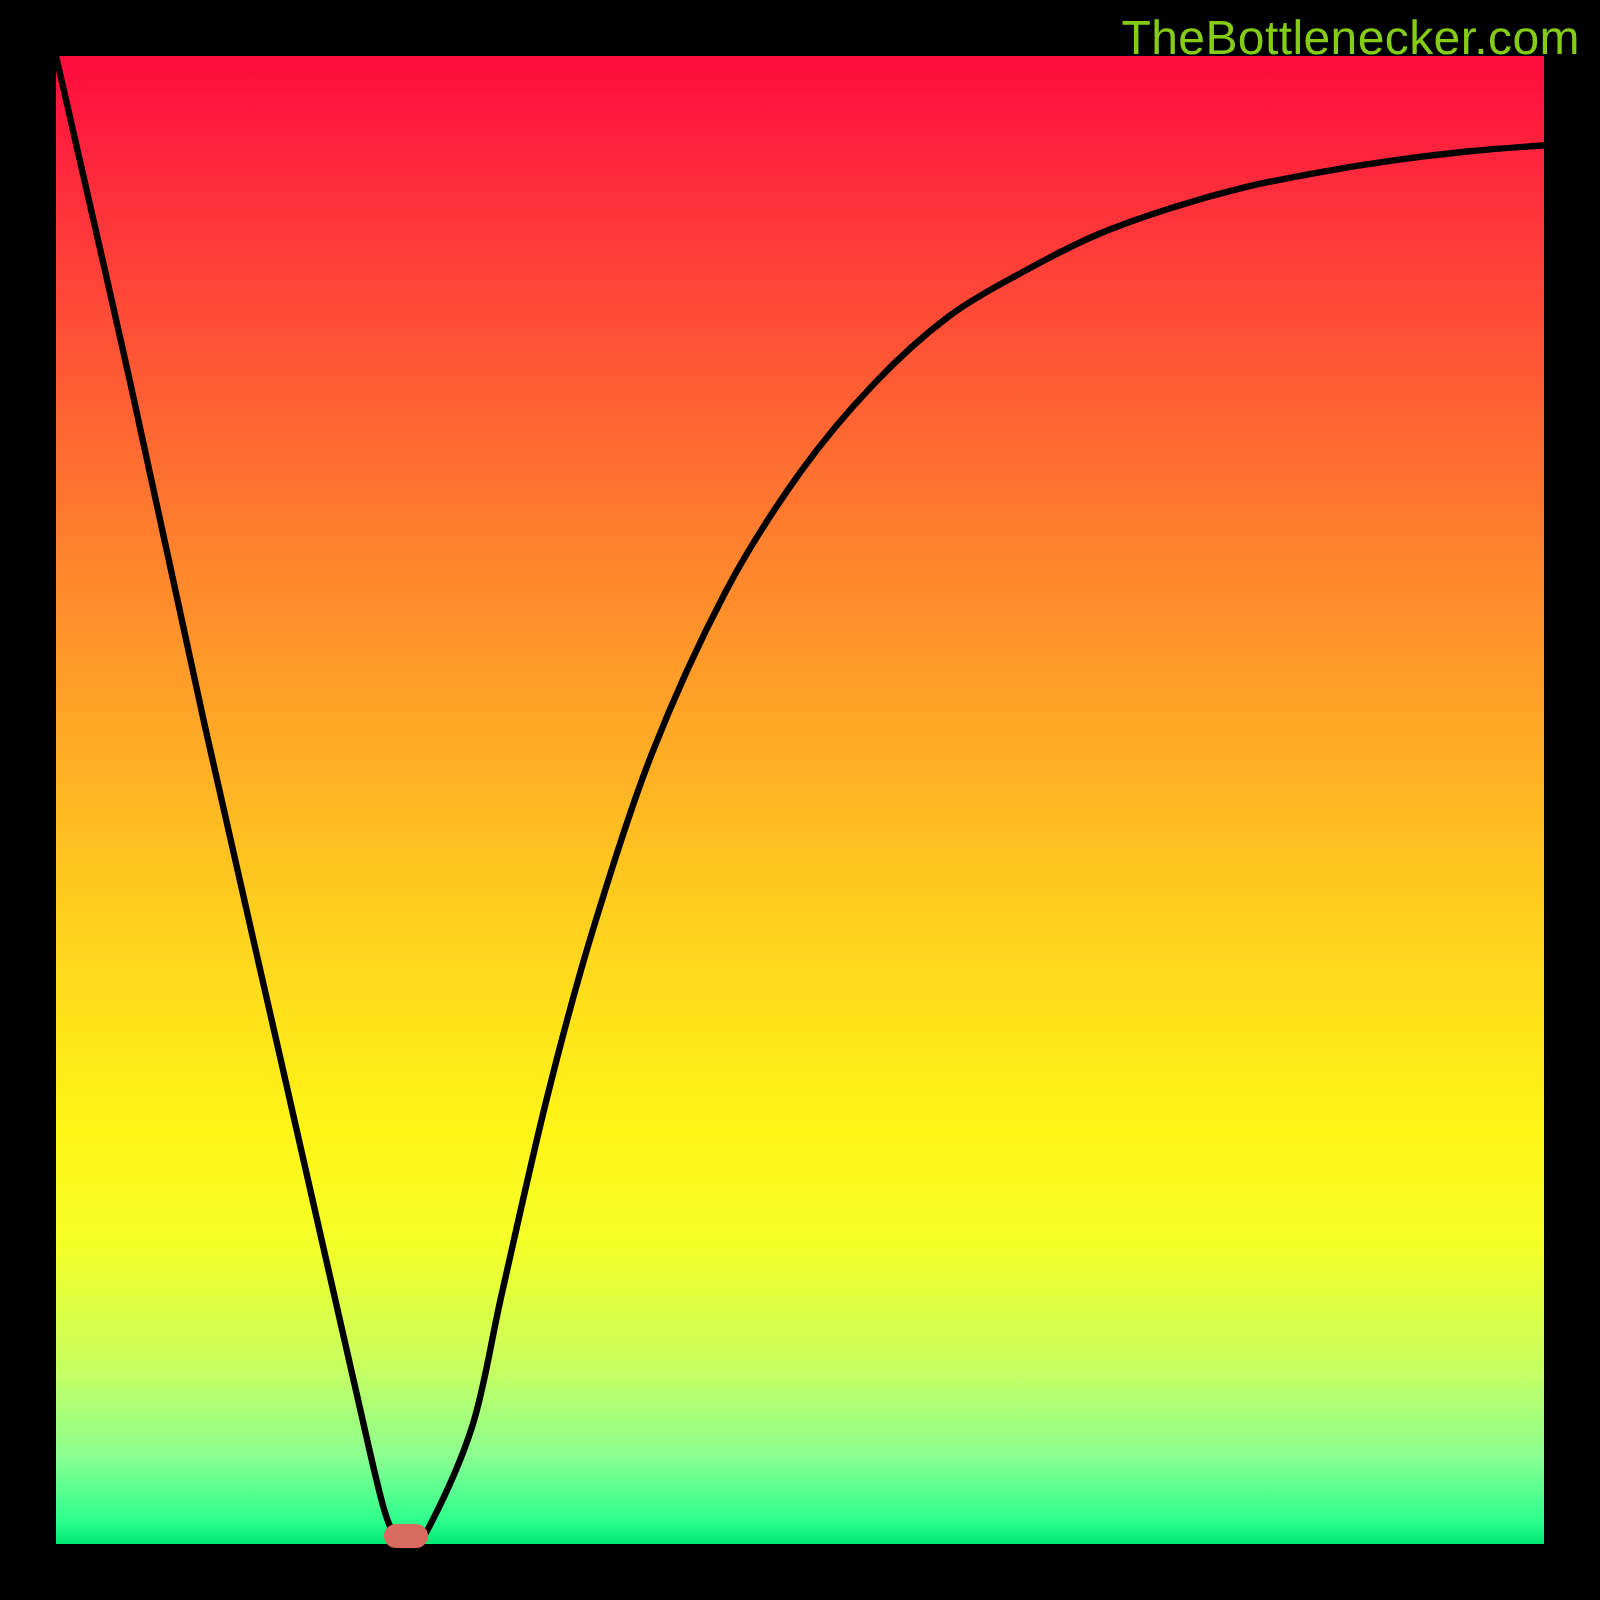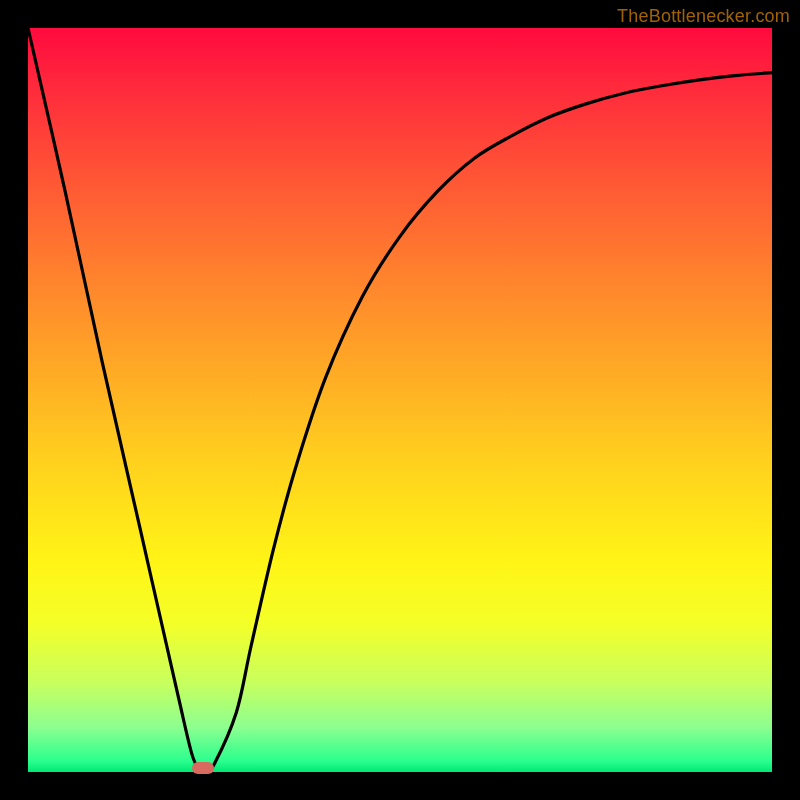--- a/index.html
+++ b/index.html
@@ -29,22 +29,22 @@
       #c8ff5e 88%,
       #8cff90 94%,
       #2cff8e 98.5%,
       #00e874 100%
     );
   }
   .watermark {
     position: absolute;
     top: 6px;
     right: 10px;
-    font-size: 18px;
-    color: #a16207;
+    font-size: 24px;
+    color: #84cc16;
     letter-spacing: 0.2px;
     user-select: none;
   }
   svg.curve {
     position: absolute;
     left: 0;
     top: 0;
     width: 744px;
     height: 744px;
     overflow: visible;

